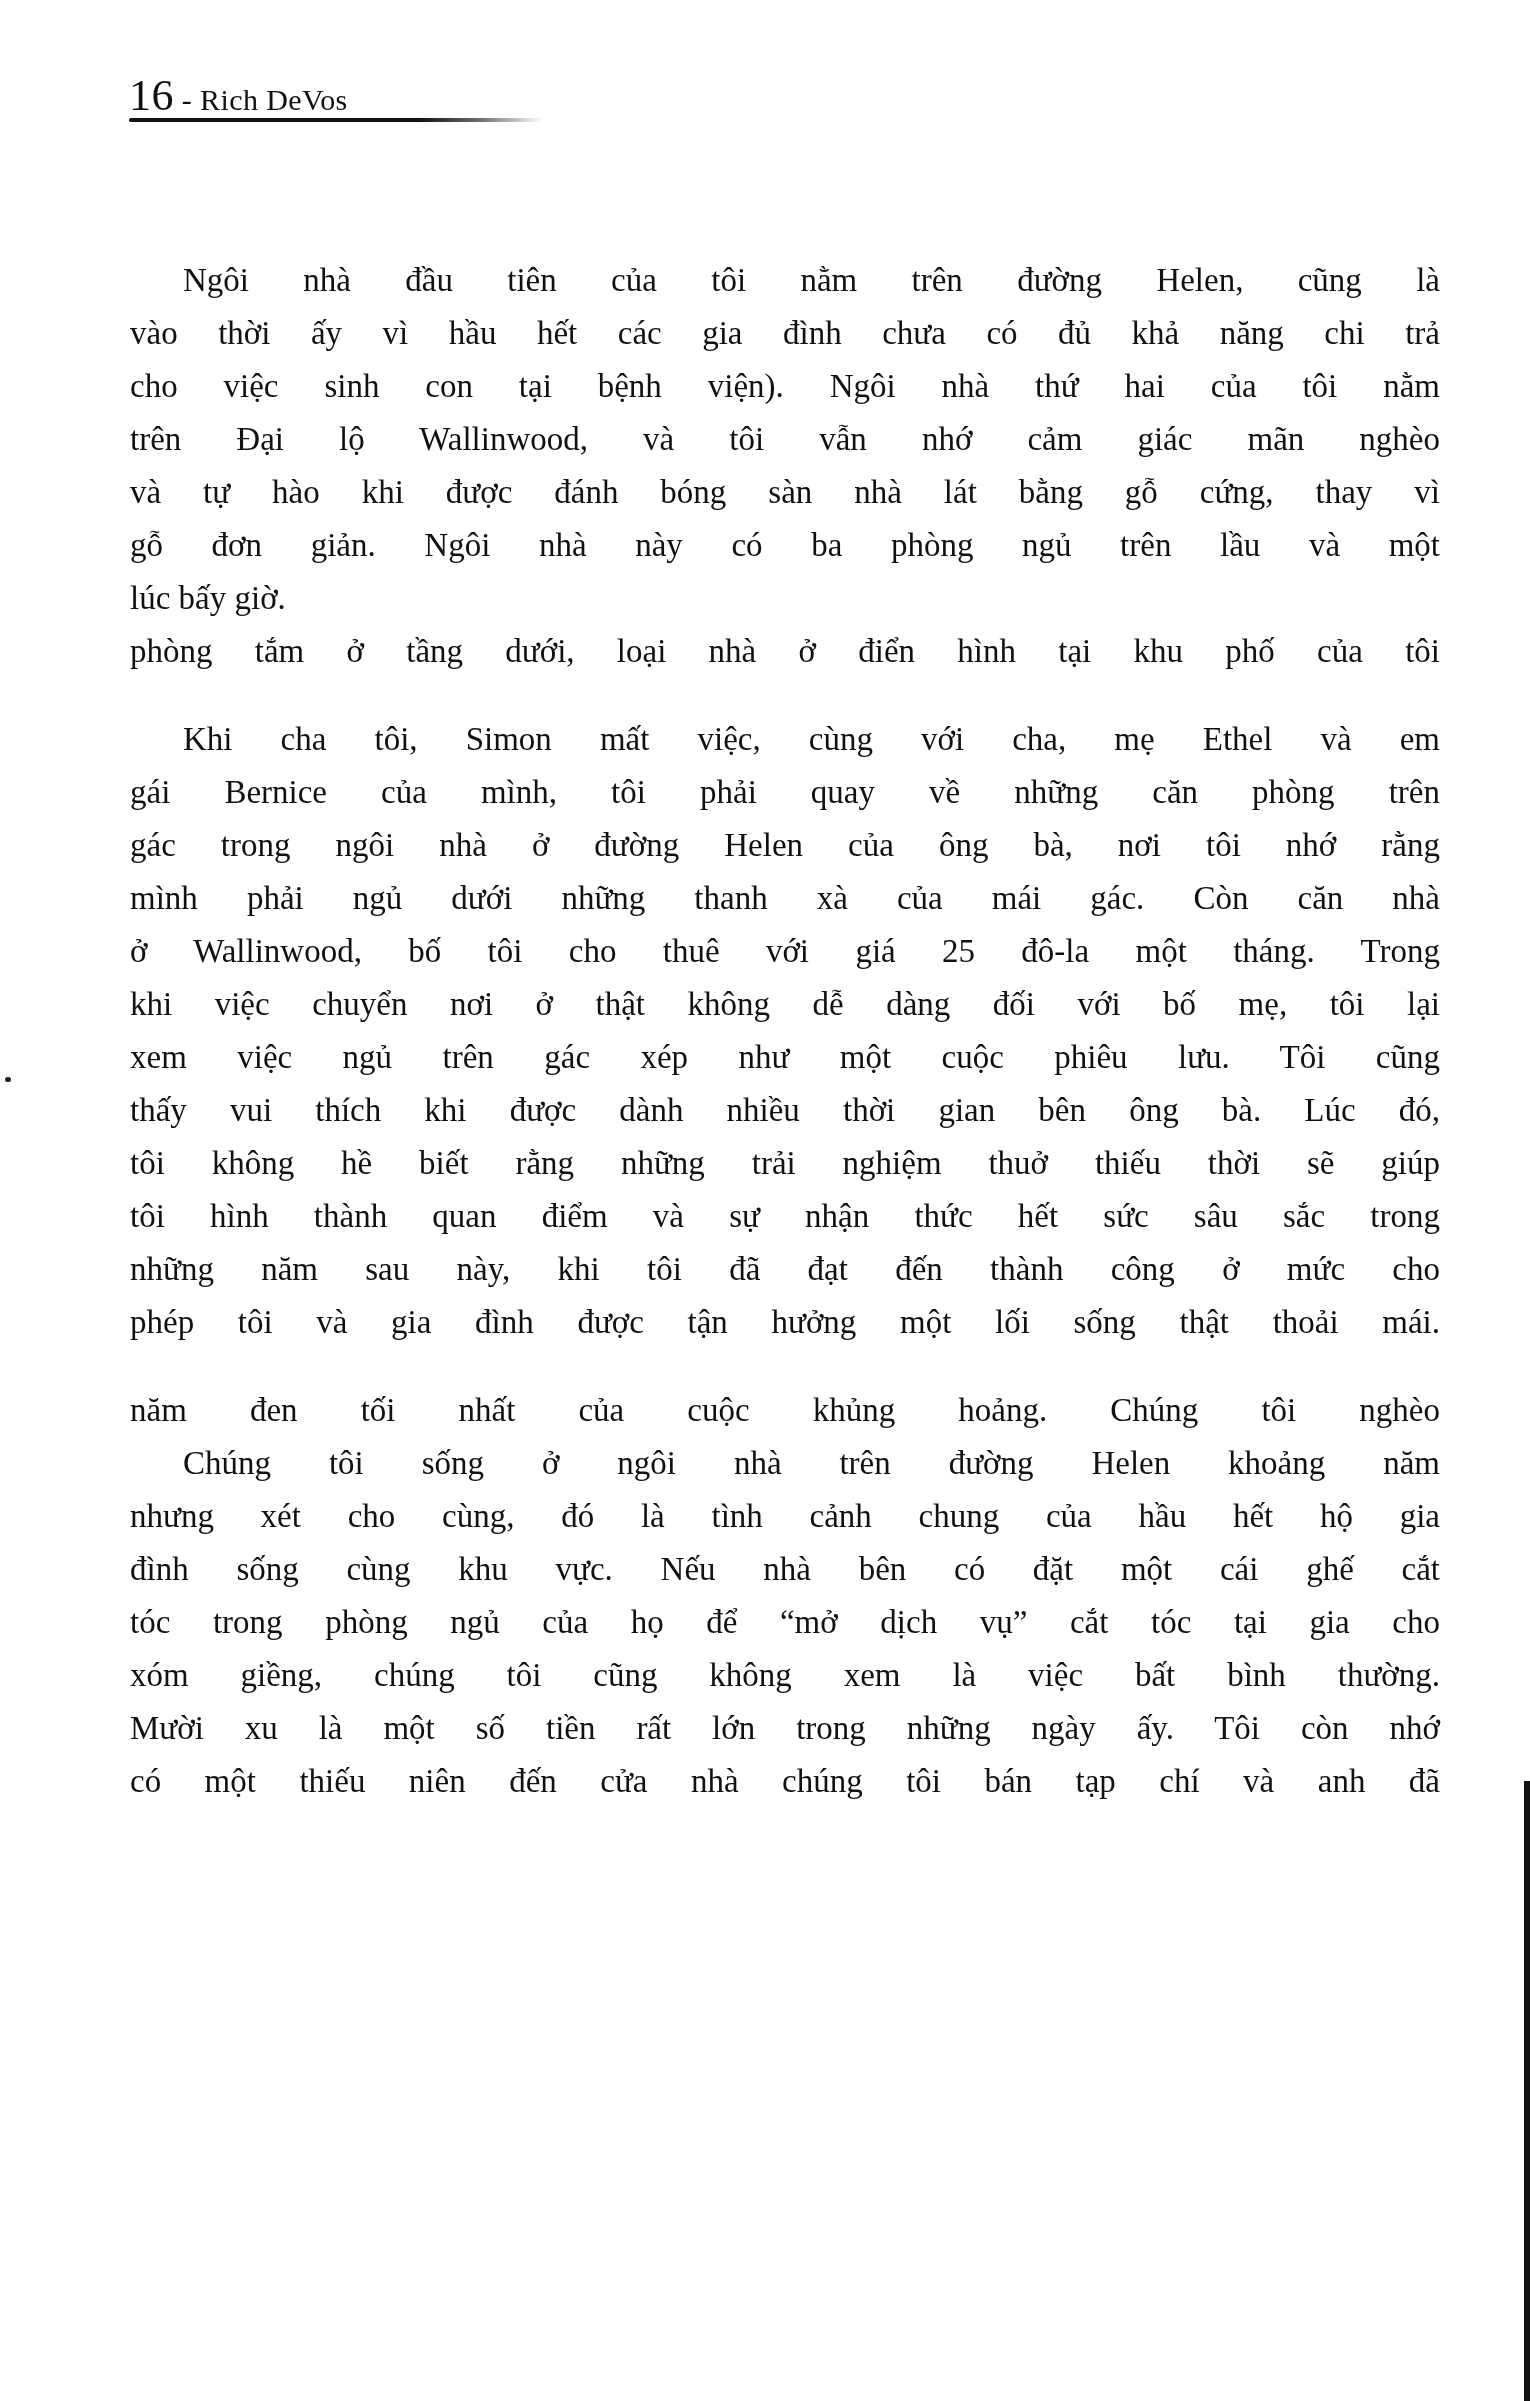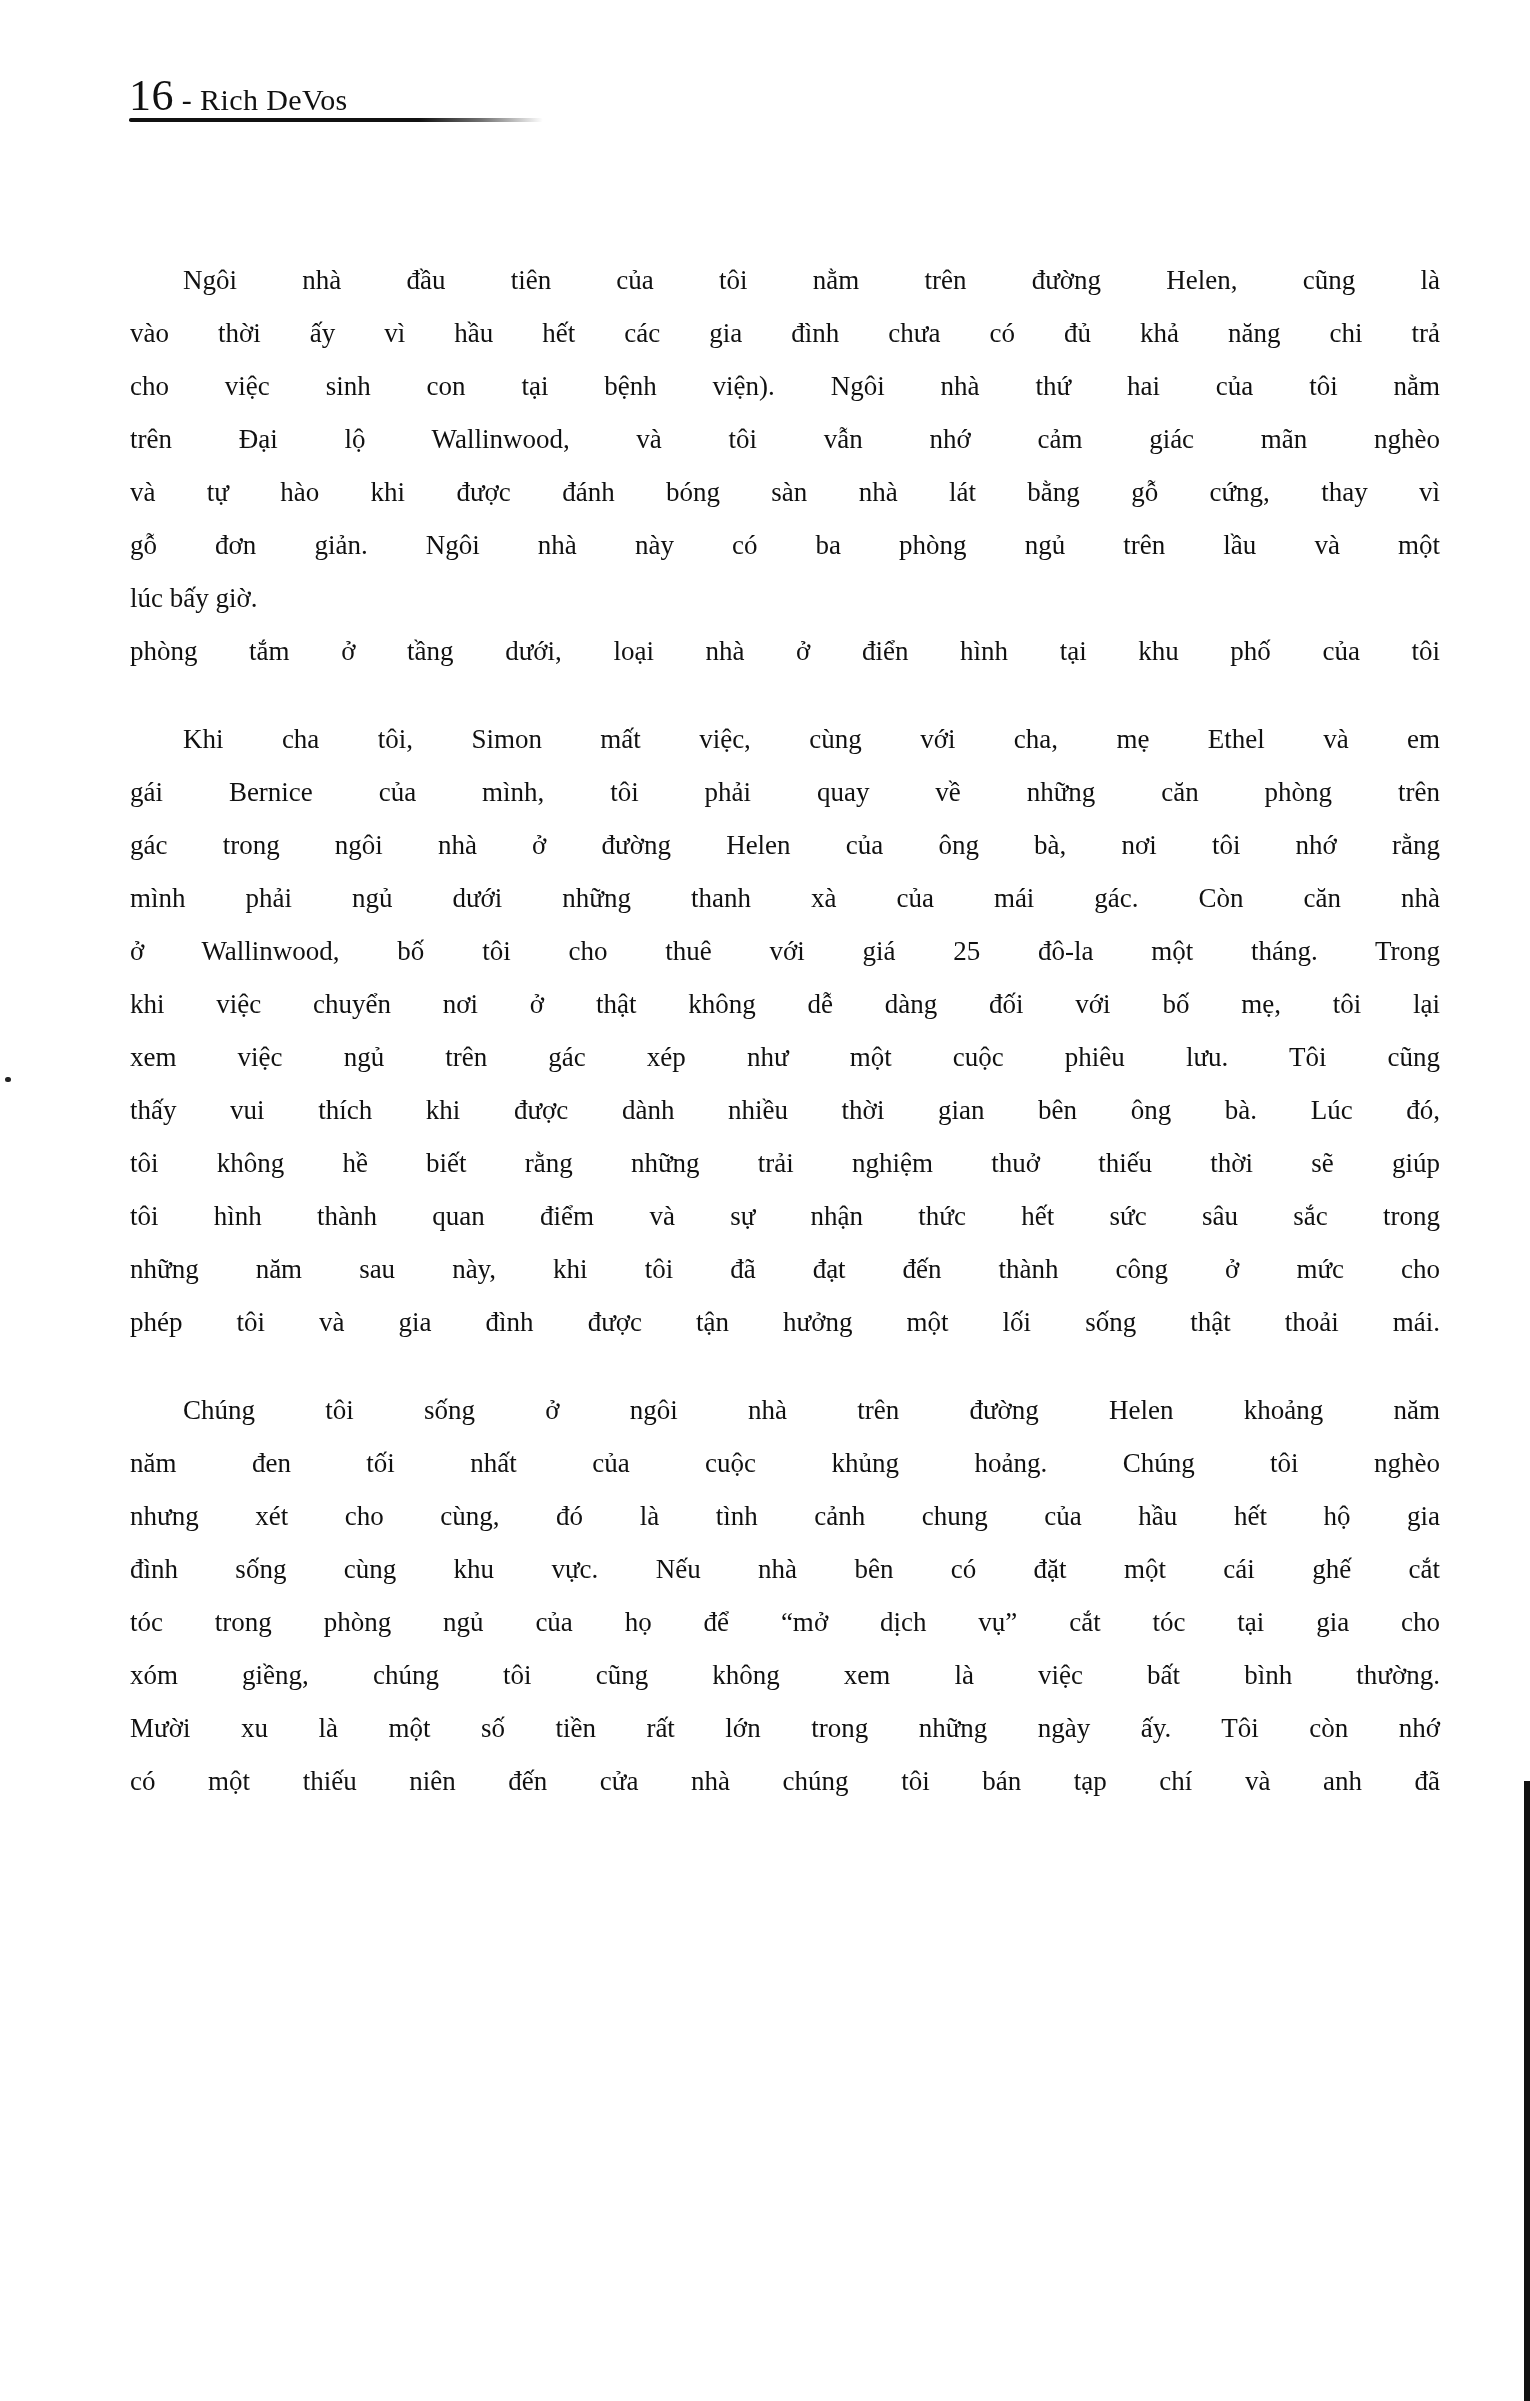--- a/index.html
+++ b/index.html
@@ -36,21 +36,21 @@
       border-radius: 1.8px;
     }
     .body-text {
       position: absolute;
       left: 130px;
       top: 254px;
       width: 1310px;
     }
     .paragraph {
       margin: 0 0 35px 0;
-      font-size: 27px;
+      font-size: 33px;
       line-height: 53px;
       text-align: justify;
       text-align-last: justify;
     }
     .paragraph .line {
       display: block;
       text-align: justify;
       text-align-last: justify;
       white-space: nowrap;
       height: 53px;
@@ -111,22 +111,22 @@
     <span class="line">khi việc chuyển nơi ở thật không dễ dàng đối với bố mẹ, tôi lại</span>
     <span class="line">xem việc ngủ trên gác xép như một cuộc phiêu lưu. Tôi cũng</span>
     <span class="line">thấy vui thích khi được dành nhiều thời gian bên ông bà. Lúc đó,</span>
     <span class="line">tôi không hề biết rằng những trải nghiệm thuở thiếu thời sẽ giúp</span>
     <span class="line">tôi hình thành quan điểm và sự nhận thức hết sức sâu sắc trong</span>
     <span class="line">những năm sau này, khi tôi đã đạt đến thành công ở mức cho</span>
     <span class="line">phép tôi và gia đình được tận hưởng một lối sống thật thoải mái.</span>
   </p>
 
   <p class="paragraph">
+    <span class="line">năm đen tối nhất của cuộc khủng hoảng. Chúng tôi nghèo</span>
     <span class="line first">Chúng tôi sống ở ngôi nhà trên đường Helen khoảng năm</span>
-    <span class="line">năm đen tối nhất của cuộc khủng hoảng. Chúng tôi nghèo</span>
     <span class="line">nhưng xét cho cùng, đó là tình cảnh chung của hầu hết hộ gia</span>
     <span class="line">đình sống cùng khu vực. Nếu nhà bên có đặt một cái ghế cắt</span>
     <span class="line">tóc trong phòng ngủ của họ để “mở dịch vụ” cắt tóc tại gia cho</span>
     <span class="line">xóm giềng, chúng tôi cũng không xem là việc bất bình thường.</span>
     <span class="line">Mười xu là một số tiền rất lớn trong những ngày ấy. Tôi còn nhớ</span>
     <span class="line">có một thiếu niên đến cửa nhà chúng tôi bán tạp chí và anh đã</span>
   </p>
 
 </div>
 

